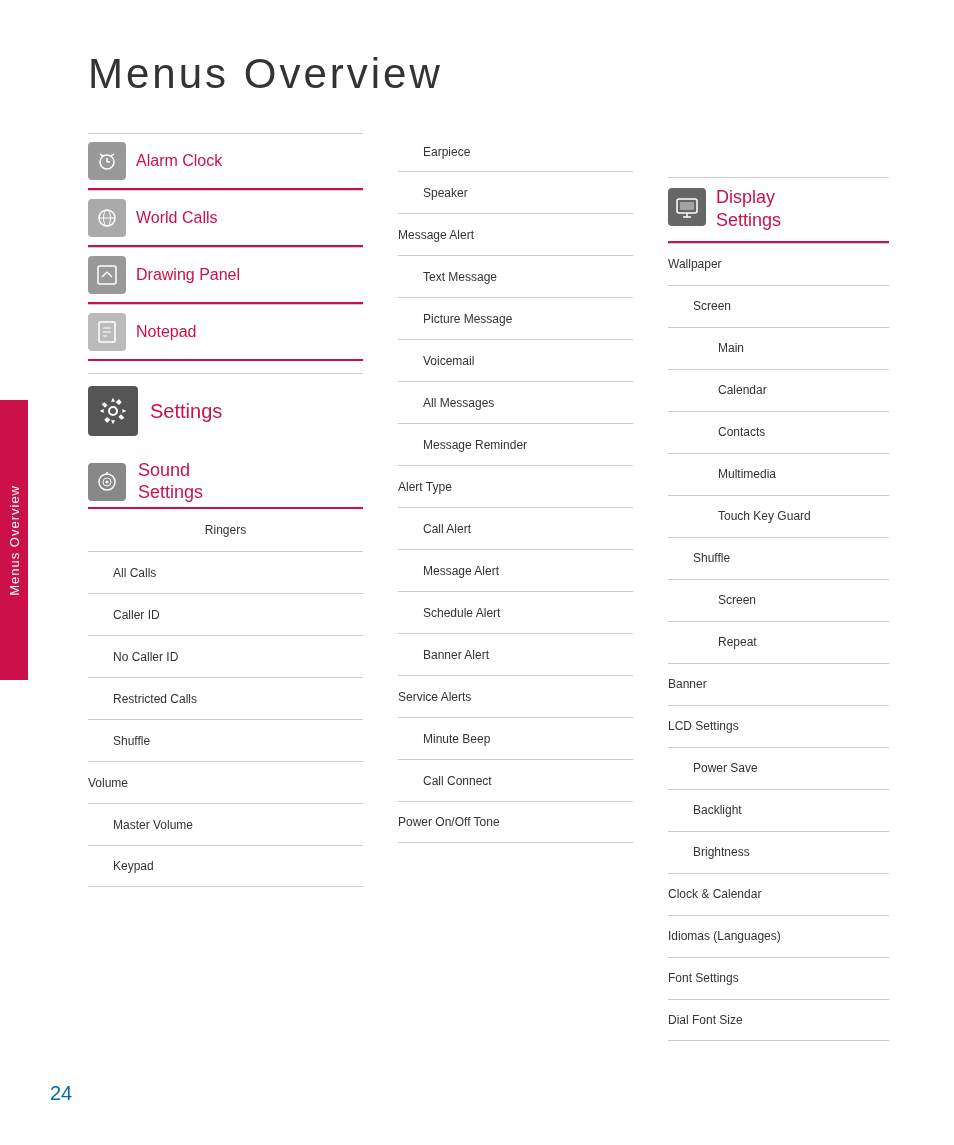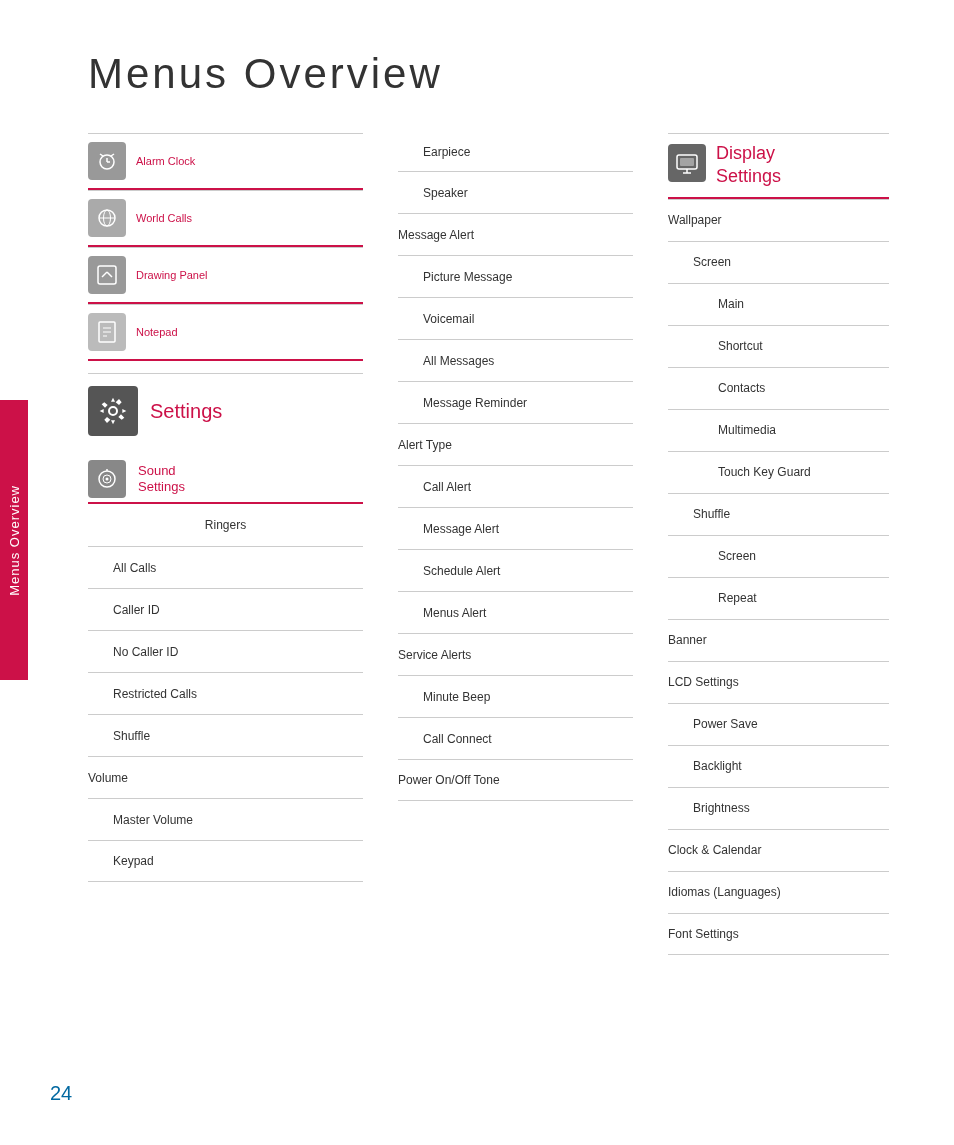--- a/index.html
+++ b/index.html
@@ -98,27 +98,27 @@
       border-bottom: 1px solid #cccccc;
     }
 
     .menu-label {
       font-size: 12px;
       color: #333333;
     }
 
     .menu-label.pink {
       color: #cc1148;
-      font-size: 11px;
+      font-size: 16px;
       font-weight: 500;
     }
 
     .menu-label.large-pink {
       color: #cc1148;
-      font-size: 13px;
+      font-size: 18px;
       font-weight: 500;
     }
 
     
     .indent-1 { padding-left: 25px; }
     .indent-2 { padding-left: 50px; }
 
     
     .icon-box {
       width: 38px;
@@ -313,20 +313,23 @@
           <span class="menu-label">Earpiece</span>
         </div>
         <div class="menu-item indent-1">
           <span class="menu-label">Speaker</span>
         </div>
 
         <div class="menu-item">
           <span class="menu-label">Message Alert</span>
         </div>
         <div class="menu-item indent-1">
+          <span class="menu-label">Text Message</span>
+        </div>
+        <div class="menu-item indent-1">
           <span class="menu-label">Picture Message</span>
         </div>
         <div class="menu-item indent-1">
           <span class="menu-label">Voicemail</span>
         </div>
         <div class="menu-item indent-1">
           <span class="menu-label">All Messages</span>
         </div>
         <div class="menu-item indent-1">
           <span class="menu-label">Message Reminder</span>
@@ -338,41 +341,41 @@
         <div class="menu-item indent-1">
           <span class="menu-label">Call Alert</span>
         </div>
         <div class="menu-item indent-1">
           <span class="menu-label">Message Alert</span>
         </div>
         <div class="menu-item indent-1">
           <span class="menu-label">Schedule Alert</span>
         </div>
         <div class="menu-item indent-1">
-          <span class="menu-label">Menus Alert</span>
+          <span class="menu-label">Banner Alert</span>
         </div>
 
         <div class="menu-item">
           <span class="menu-label">Service Alerts</span>
         </div>
         <div class="menu-item indent-1">
           <span class="menu-label">Minute Beep</span>
         </div>
         <div class="menu-item indent-1">
           <span class="menu-label">Call Connect</span>
         </div>
 
         <div class="menu-item">
           <span class="menu-label">Power On/Off Tone</span>
         </div>
       </div>
 
       <div class="col">
 
-        <div style="display:flex; align-items:flex-start; gap:10px; padding: 8px 0; border-top: 1px solid #cccccc; border-bottom: 2px solid #cc1148;">
+        <div style="display:flex; align-items:flex-start; gap:10px; padding: 8px 0; border-top: 1px solid #cccccc; border-bottom: 2px solid #cc1148; margin-top: 44px;">
           <div class="icon-box display" style="flex-shrink:0; margin-top:2px;">
             <svg class="icon-svg" viewBox="0 0 24 24" xmlns="http://www.w3.org/2000/svg">
               <rect x="2" y="4" width="20" height="14" rx="2" stroke="white" stroke-width="1.5" fill="none"></rect>
               <line x1="8" y1="22" x2="16" y2="22" stroke="white" stroke-width="1.5"></line>
               <line x1="12" y1="18" x2="12" y2="22" stroke="white" stroke-width="1.5"></line>
               <rect x="5" y="7" width="14" height="8" rx="1" fill="white" opacity="0.4"></rect>
             </svg>
           </div>
           <div>
             <div class="menu-label pink" style="font-size:18px; line-height:1.3;">Display</div>
@@ -386,21 +389,21 @@
 
         <div class="menu-item indent-1">
           <span class="menu-label">Screen</span>
         </div>
 
         <div class="menu-item indent-2">
           <span class="menu-label">Main</span>
         </div>
 
         <div class="menu-item indent-2">
-          <span class="menu-label">Shortcut</span>
+          <span class="menu-label">Calendar</span>
         </div>
 
         <div class="menu-item indent-2">
           <span class="menu-label">Contacts</span>
         </div>
 
         <div class="menu-item indent-2">
           <span class="menu-label">Multimedia</span>
         </div>
 
@@ -445,20 +448,23 @@
         </div>
 
         <div class="menu-item">
           <span class="menu-label">Idiomas (Languages)</span>
         </div>
 
         <div class="menu-item">
           <span class="menu-label">Font Settings</span>
         </div>
 
+        <div class="menu-item">
+          <span class="menu-label">Dial Font Size</span>
+        </div>
       </div>
 
     </div>
 
     <div class="page-number">24</div>
 
   </div>
 </div>
 
 </body></html>

